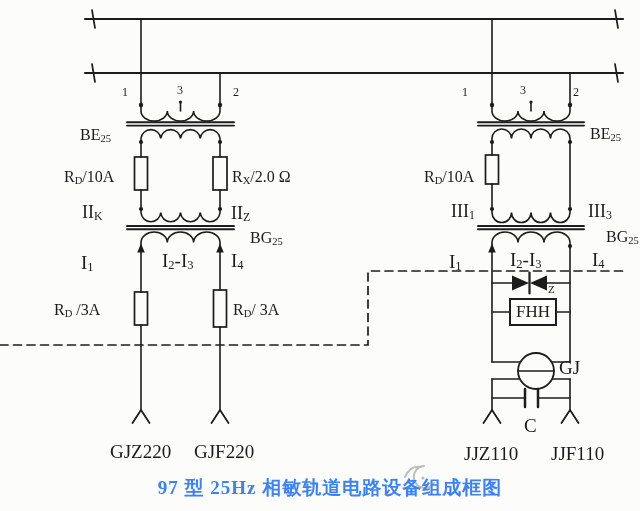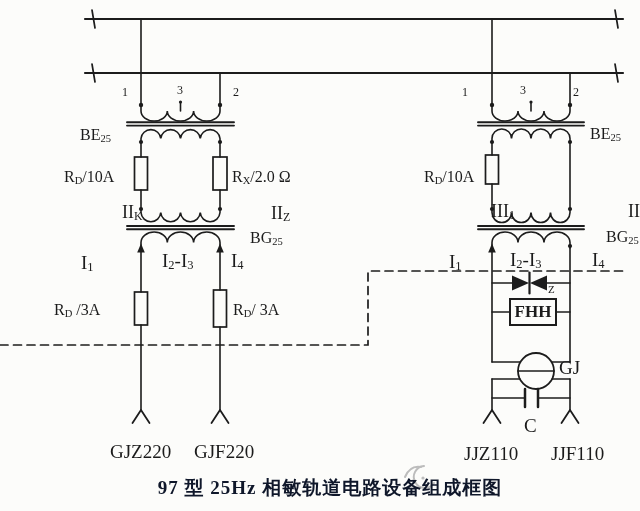--- a/index.html
+++ b/index.html
@@ -1,30 +1,30 @@
 <!DOCTYPE html>
 <html><head>
 <meta charset="utf-8">
 <style>
   html,body{margin:0;padding:0;background:#e8e8e8;}
   .stage{position:relative;width:640px;height:511px;background:#fcfcfa;overflow:hidden;
          font-family:"Liberation Serif",serif;}
   .stage svg{position:absolute;left:0;top:0;}
   .lbl{position:absolute;color:#1b1b1b;font-size:16px;line-height:1.1;white-space:nowrap;
        font-family:"Liberation Serif",serif;}
-  .f18{font-size:18px;margin-left:40px;}
+  .f18{font-size:18px;}
   .f16{font-size:19px;}
   .f12{font-size:12px;}
   .f11{font-size:11px;}
   .sub{font-size:0.66em;vertical-align:-0.18em;letter-spacing:0;}
   .title{position:absolute;left:150px;top:475px;width:360px;text-align:center;
-         font-size:19px;font-weight:700;color:#0f172a;letter-spacing:1px;}
+         font-size:19px;font-weight:700;color:#3b82f6;letter-spacing:1px;}
   .watermark{position:absolute;left:444px;top:462px;font-size:22px;color:#b6b6b6;
              letter-spacing:2px;}
-  .fhh{width:46px;text-align:center;font-size:17px;font-weight:bold;}
+  .fhh{width:46px;text-align:center;font-size:17px;}
 </style>
 </head>
 <body>
 
 <div class="stage">
 
   <svg width="640" height="511" viewBox="0 0 640 511">
     <g stroke="#1c1c1c" fill="none" stroke-linecap="round">
 
       <g>

